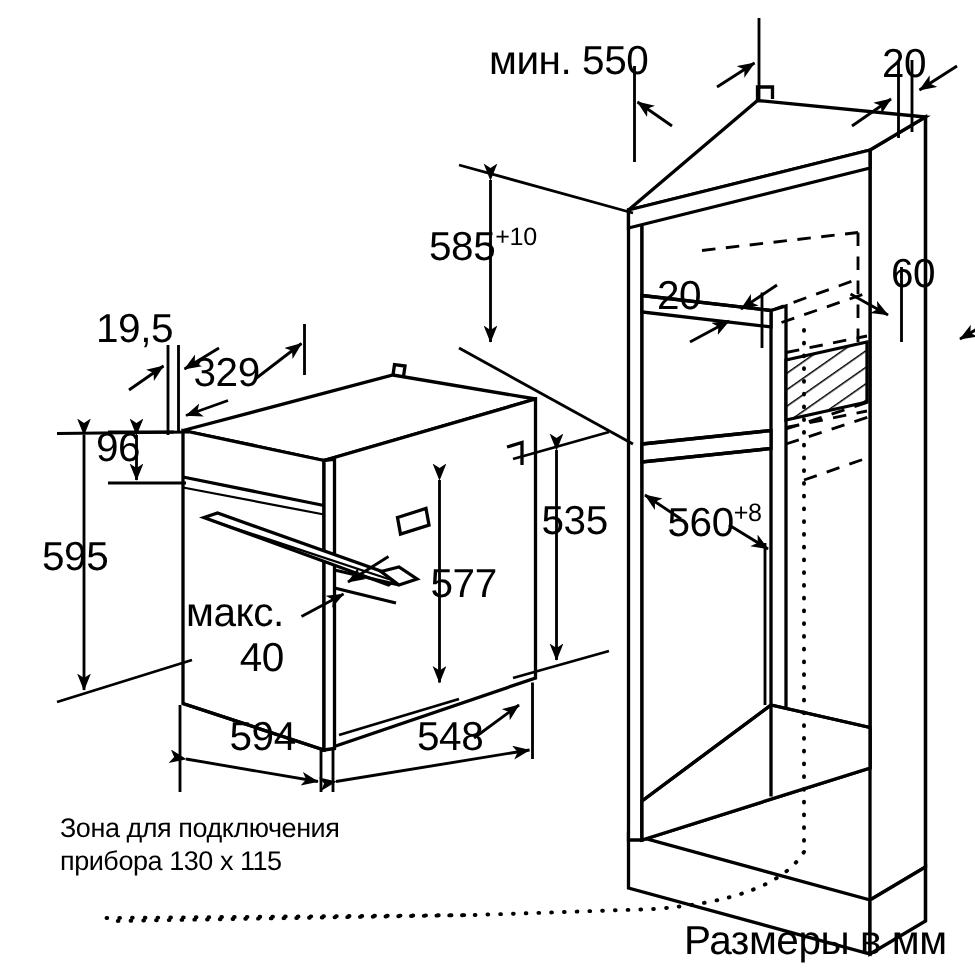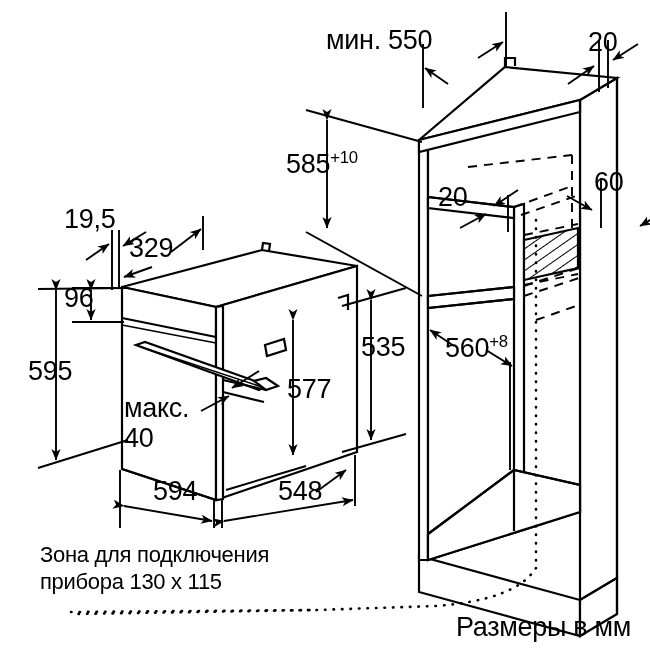--- a/index.html
+++ b/index.html
@@ -87,27 +87,27 @@
     line-height: 1.05;
     white-space: nowrap;
     letter-spacing: -0.3px;
   }
   .lbl sup {
     font-size: 0.62em;
     vertical-align: super;
     letter-spacing: -0.2px;
   }
   .lbl.note {
-    font-size: 22px;
+    font-size: 18px;
     line-height: 1.22;
     white-space: normal;
   }
   .lbl.two-line {
     line-height: 1.1;
-    text-align: left;
+    text-align: right;
   }
 </style>
 </head>
 <body>
 
 <div id="diagram-root">
 
   <svg class="drawing" viewBox="0 0 650 650">
     <defs>
       <pattern id="hatchPattern" width="9" height="9" patternTransform="rotate(55)" patternUnits="userSpaceOnUse">

